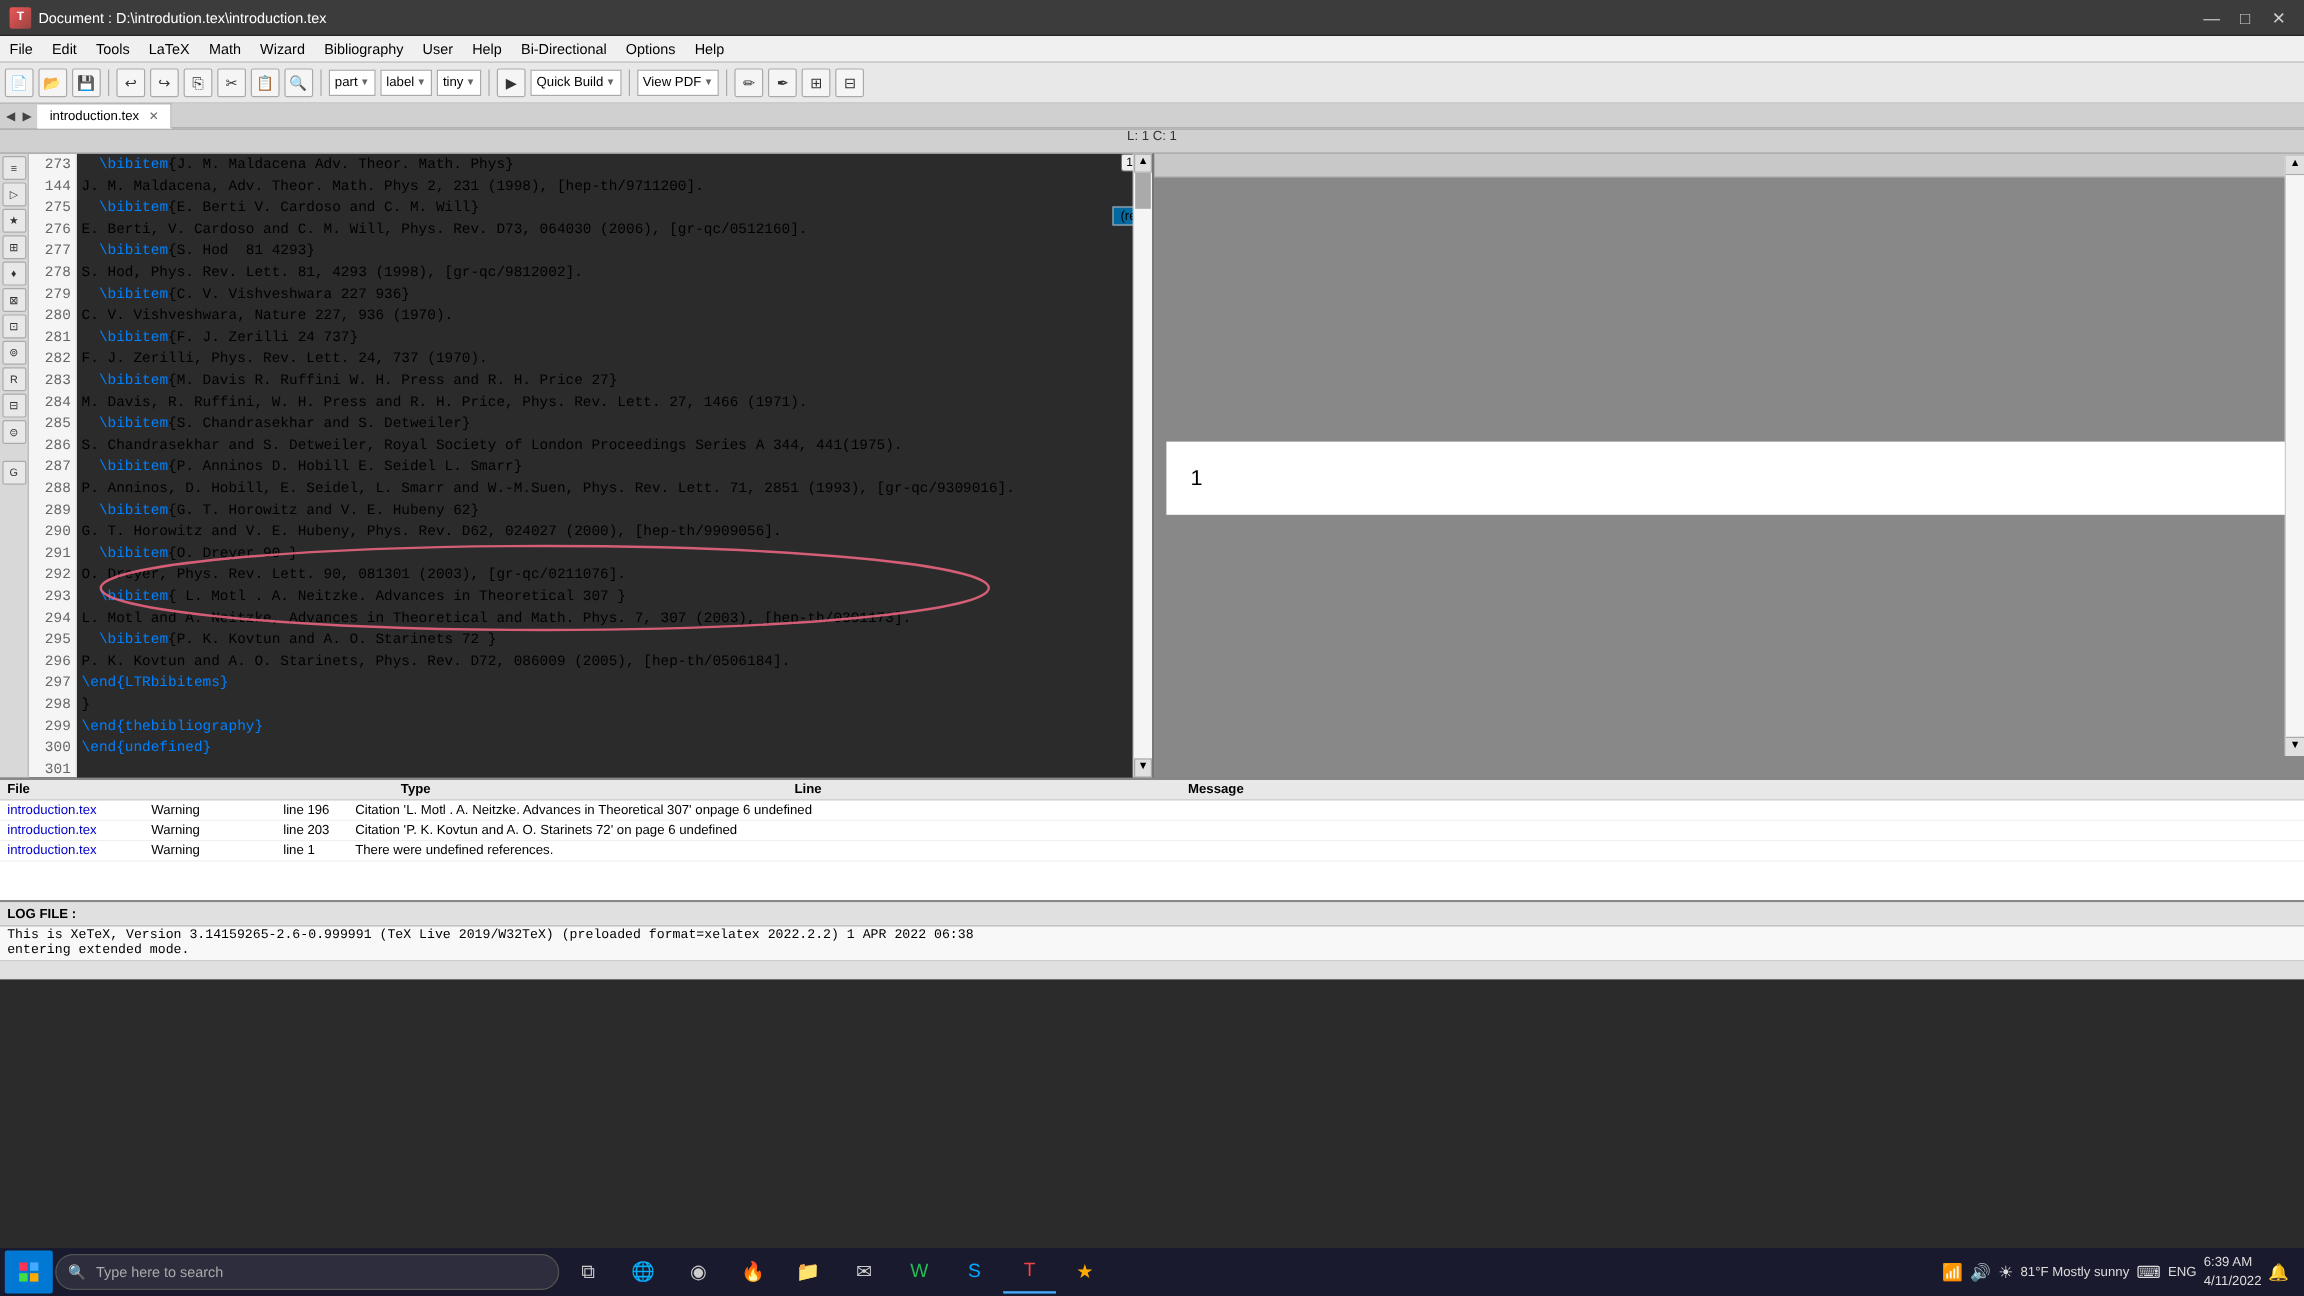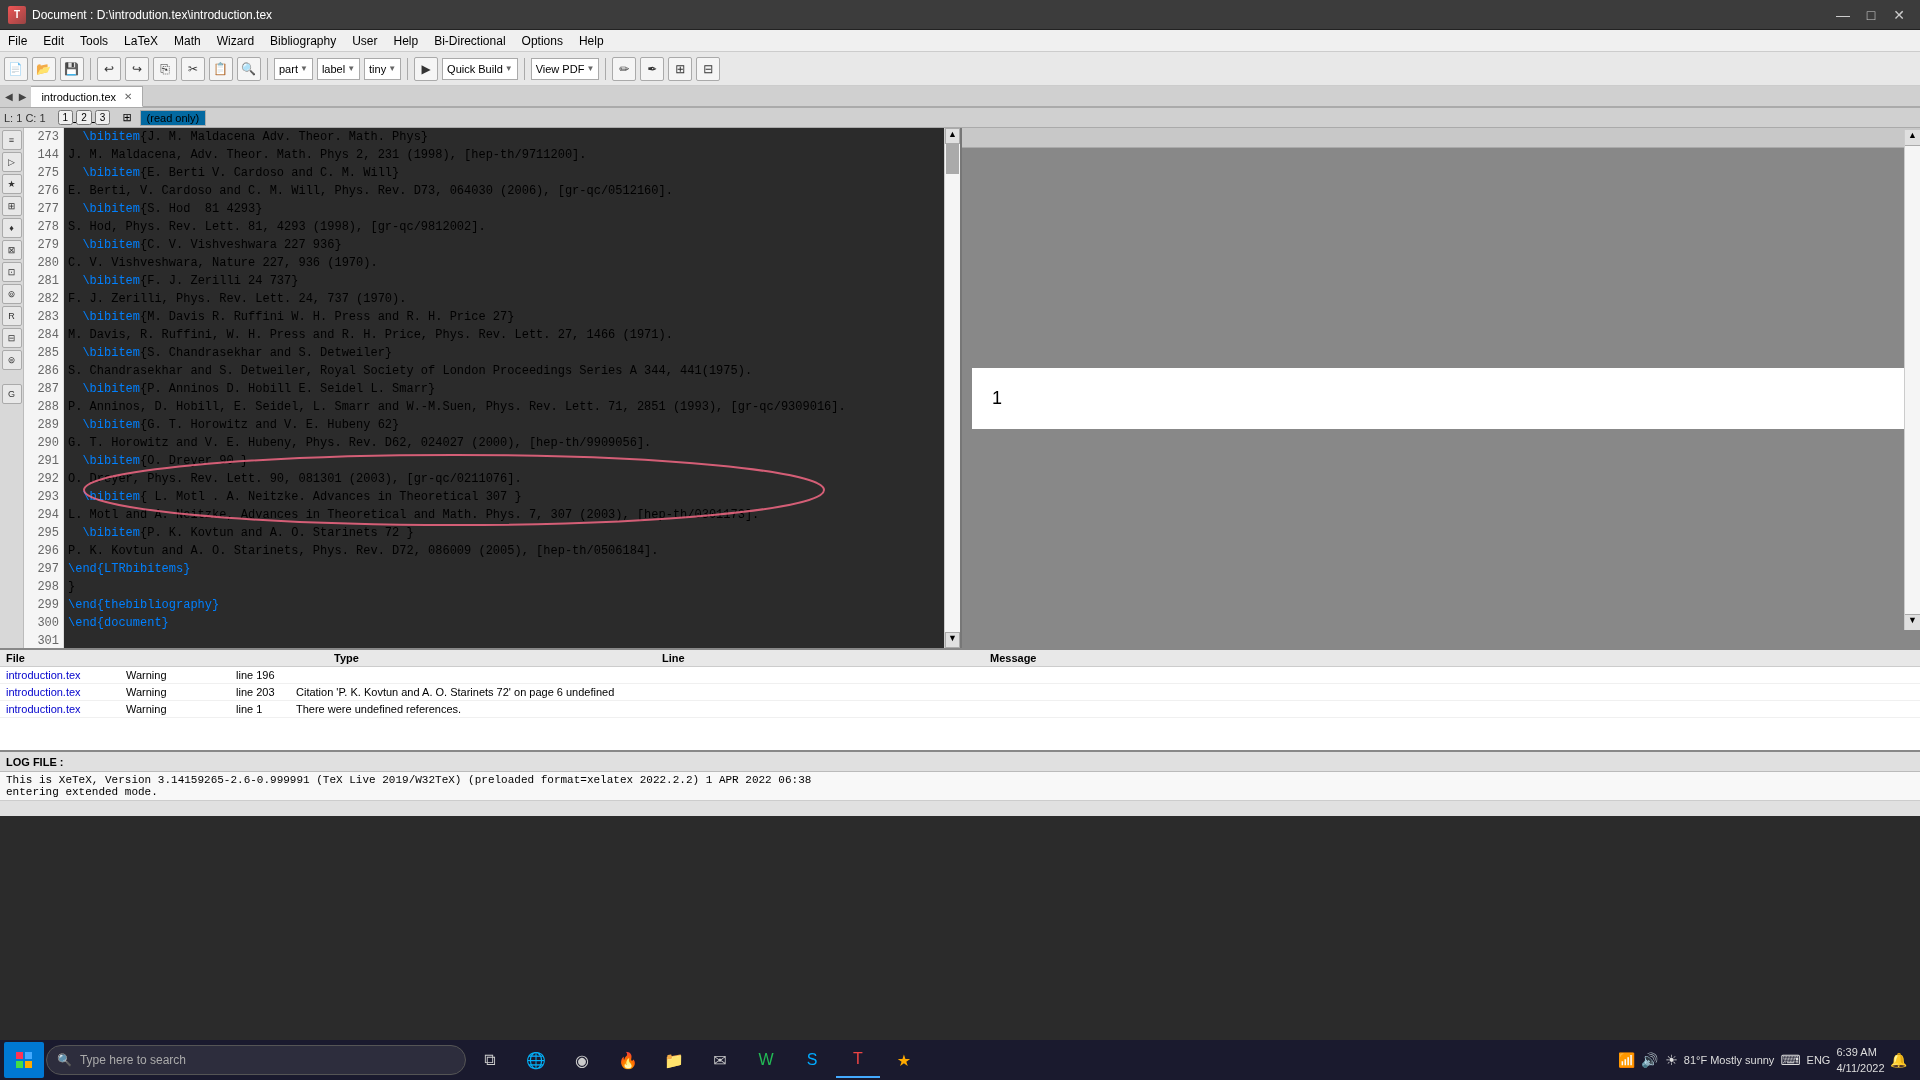--- a/index.html
+++ b/index.html
@@ -111,20 +111,21 @@
     
     #status-bar {
       background: #d0d0d0;
       height: 20px;
       display: flex;
       align-items: center;
       padding: 0 4px;
       font-size: 11px;
       border-bottom: 1px solid #aaa;
       gap: 8px;
+      flex-direction: column;
     }
     .status-info { color: #333; }
     .status-readonly { 
       background: #0369a1;
       border: 1px solid #aaa;
       padding: 1px 6px;
       font-size: 11px;
     }
 
     
@@ -517,21 +518,21 @@
       <div class="code-line">G. T. Horowitz and V. E. Hubeny, Phys. Rev. D62, 024027 (2000), [hep-th/9909056].</div>
       <div class="code-line">  <span class="bibitem">\bibitem</span><span class="normal">{O. Dreyer 90 }</span></div>
       <div class="code-line">O. Dreyer, Phys. Rev. Lett. 90, 081301 (2003), [gr-qc/0211076].</div>
       <div class="code-line">  <span class="bibitem">\bibitem</span><span class="normal">{ L. Motl . A. Neitzke. Advances in Theoretical 307 }</span></div>
       <div class="code-line">L. Motl and A. Neitzke, Advances in Theoretical and Math. Phys. 7, 307 (2003), [hep-th/0301173].</div>
       <div class="code-line">  <span class="bibitem">\bibitem</span><span class="normal">{P. K. Kovtun and A. O. Starinets 72 }</span></div>
       <div class="code-line">P. K. Kovtun and A. O. Starinets, Phys. Rev. D72, 086009 (2005), [hep-th/0506184].</div>
       <div class="code-line"><span class="end-cmd">\end{LTRbibitems}</span></div>
       <div class="code-line">}</div>
       <div class="code-line"><span class="end-cmd">\end{thebibliography}</span></div>
-      <div class="code-line"><span class="end-cmd">\end{document}</span></div>
+      <div class="code-line"><span class="end-cmd">\end{undefined}</span></div>
       <div class="code-line">&nbsp;</div>
 
       <svg style="position:absolute; top:322px; left:0; width:780px; height:80px; pointer-events:none;">
         <ellipse cx="390" cy="40" rx="370" ry="35" fill="none" stroke="#ff6b8a" stroke-width="2" opacity="0.8"></ellipse>
       </svg>
     </div>
 
     <div id="v-scroll">
       <div class="scroll-btn">▲</div>
       <div class="scroll-track">
@@ -565,20 +566,21 @@
     <div id="msg-header">
       <span class="msg-col">File</span>
       <span class="msg-col">Type</span>
       <span class="msg-col">Line</span>
       <span style="flex:3;" class="msg-col">Message</span>
     </div>
     <div class="msg-row warning">
       <span class="msg-file">introduction.tex</span>
       <span class="msg-type">Warning</span>
       <span class="msg-line">line 196</span>
+      <span class="msg-text">Citation 'L. Motl . A. Neitzke. Advances in Theoretical 307' onpage 6 undefined</span>
     </div>
     <div class="msg-row warning">
       <span class="msg-file">introduction.tex</span>
       <span class="msg-type">Warning</span>
       <span class="msg-line">line 203</span>
       <span class="msg-text">Citation 'P. K. Kovtun and A. O. Starinets 72' on page 6 undefined</span>
     </div>
     <div class="msg-row warning">
       <span class="msg-file">introduction.tex</span>
       <span class="msg-type">Warning</span>

